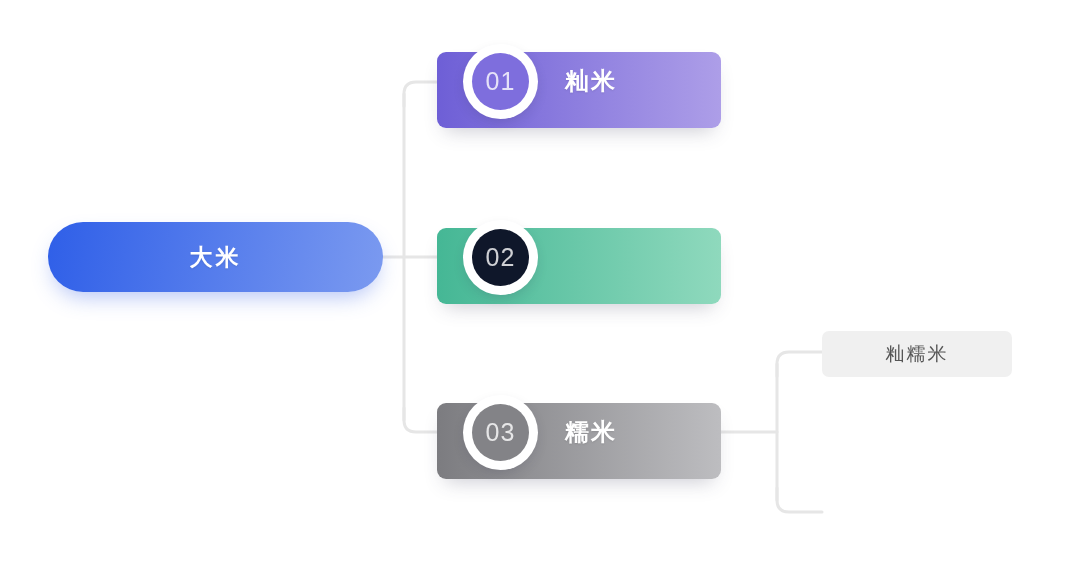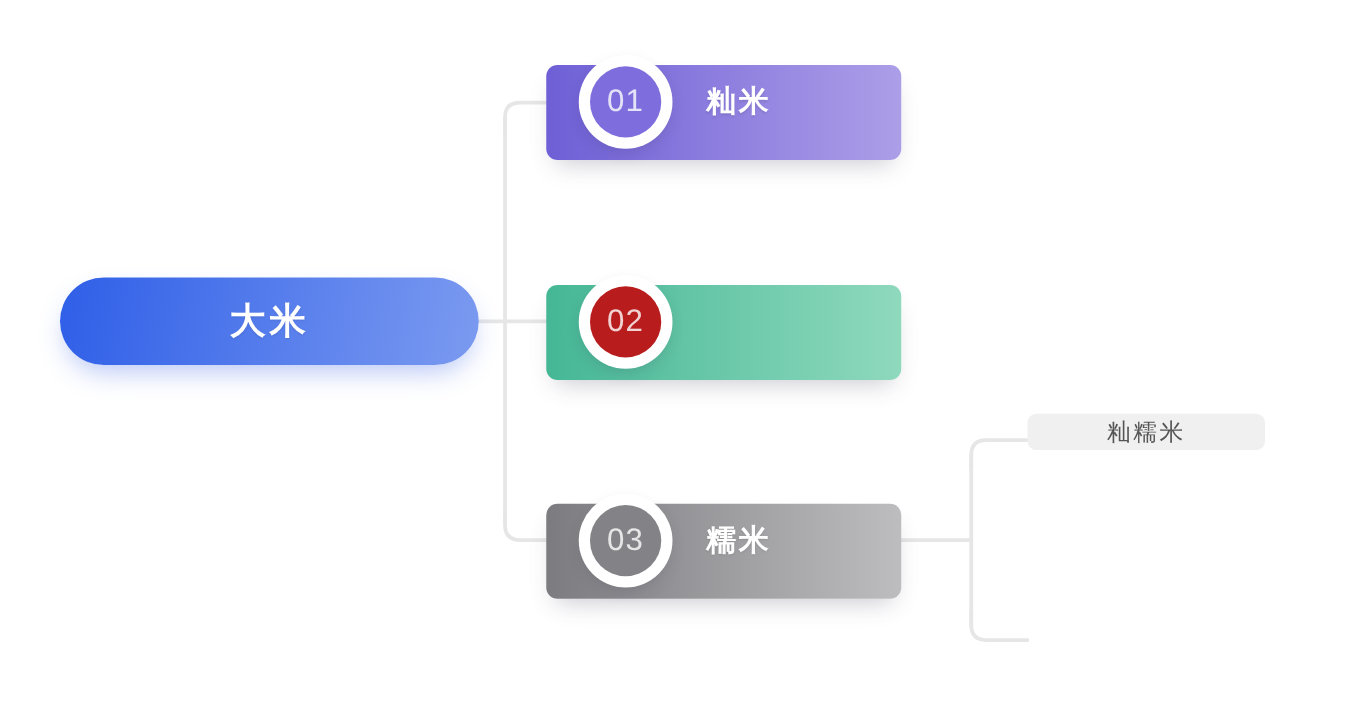--- a/index.html
+++ b/index.html
@@ -19,21 +19,21 @@
   .root-node {
     position:absolute;
     left:48px; top:222px;
     width:335px; height:70px;
     border-radius:35px;
     display:flex; align-items:center; justify-content:center;
     box-shadow:0 10px 22px -6px rgba(60,100,230,0.40);
   }
   .root-label {
     color:#ffffff;
-    font-size:29px;
+    font-size:23px;
     font-weight:bold;
     letter-spacing:3px;
     text-shadow:0 1px 2px rgba(0,0,0,0.10);
   }
 
   
   .branch-node {
     position:absolute;
     left:437px;
     width:284px; height:76px;
@@ -68,21 +68,21 @@
     font-size:25px;
     font-weight:300;
     letter-spacing:1px;
     color:rgba(255,255,255,0.80);
   }
 
   
   .leaf-node {
     position:absolute;
     left:822px;
-    width:190px; height:29px;
+    width:190px; height:46px;
     border-radius:7px;
     background:#f0f0f0;
     display:flex; align-items:center; justify-content:center;
   }
   .leaf-label {
     color:#555555;
     font-size:19px;
     letter-spacing:2px;
   }
 </style>
@@ -122,21 +122,21 @@
     <div class="badge">
       <div class="badge-inner" style="background: rgb(126, 110, 221);">
         <span class="badge-num">01</span>
       </div>
     </div>
     <span class="branch-label">籼米</span>
   </div>
 
   <div class="branch-node" style="top: 228px; background: linear-gradient(90deg, rgb(69, 183, 149) 0%, rgb(143, 217, 189) 100%); box-shadow: rgba(60, 60, 90, 0.28) 0px 10px 20px -8px;">
     <div class="badge">
-      <div class="badge-inner" style="background: #b91c1c;">
+      <div class="badge-inner" style="background: #0f172a;">
         <span class="badge-num">02</span>
       </div>
     </div>
   </div>
 
   <div class="branch-node" style="top: 403px; background: linear-gradient(90deg, rgb(124, 124, 128) 0%, rgb(189, 189, 192) 100%); box-shadow: rgba(60, 60, 90, 0.28) 0px 10px 20px -8px;">
     <div class="badge">
       <div class="badge-inner" style="background: rgb(131, 131, 135);">
         <span class="badge-num">03</span>
       </div>

